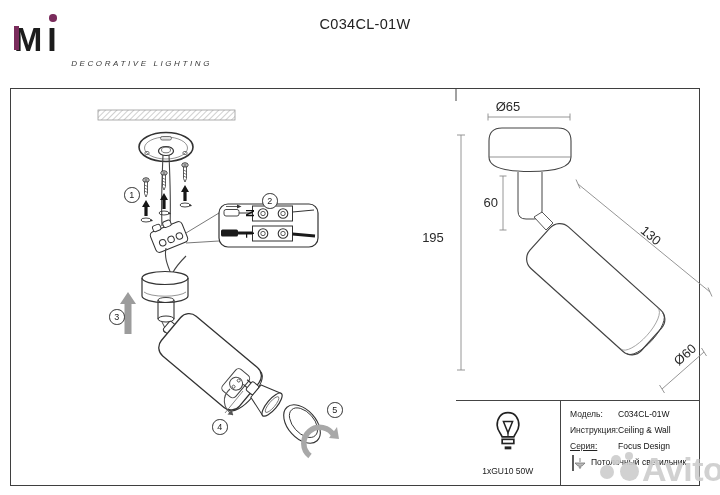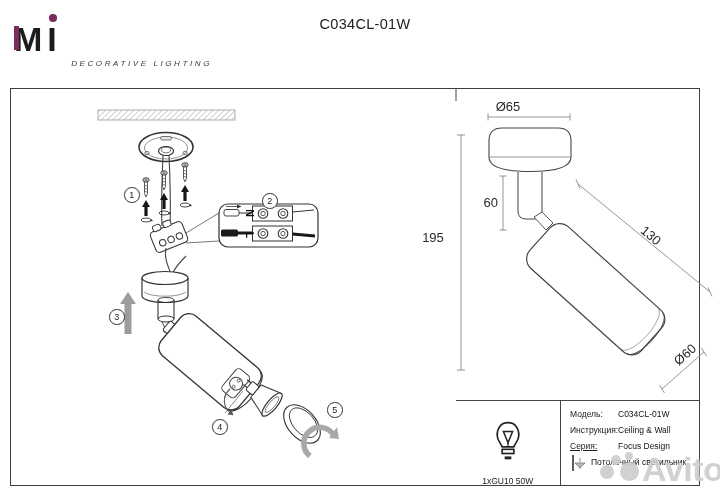--- a/index.html
+++ b/index.html
@@ -32,21 +32,21 @@
 
   
   .dim{font-size:13px;color:#2a2a2a;text-align:center;}
   .rot40{transform:rotate(40deg);}
   .rotm42{transform:rotate(-42deg);}
   .wire-label{font-size:10.5px;font-weight:700;color:#111;transform:rotate(90deg);width:12px;text-align:center;}
 
   
   .spec{left:455.5px;top:400px;width:244.5px;height:84.5px;border-top:1.4px solid #444;display:flex;background:transparent;}
   .spec-cell-lamp{width:104.5px;border-right:1.4px solid #444;display:flex;flex-direction:column;
-                  align-items:center;justify-content:flex-end;gap:14px;}
+                  align-items:center;justify-content:center;gap:14px;}
   .lamp-label{font-size:8.5px;color:#222;}
   .spec-cell-info{flex:1;padding:8px 4px 0 9px;}
   .spec-row{display:flex;font-size:8.5px;margin-bottom:6px;}
   .spec-row .lbl{width:48px;color:#222;flex:none;}
   .spec-row .lbl.u{text-decoration:underline;}
   .spec-row .val{color:#111;}
   .spec-type{display:flex;gap:5px;font-size:8.5px;color:#111;margin-top:-3px;}
   .spec-type .txt{margin-top:3px;}
 
   

